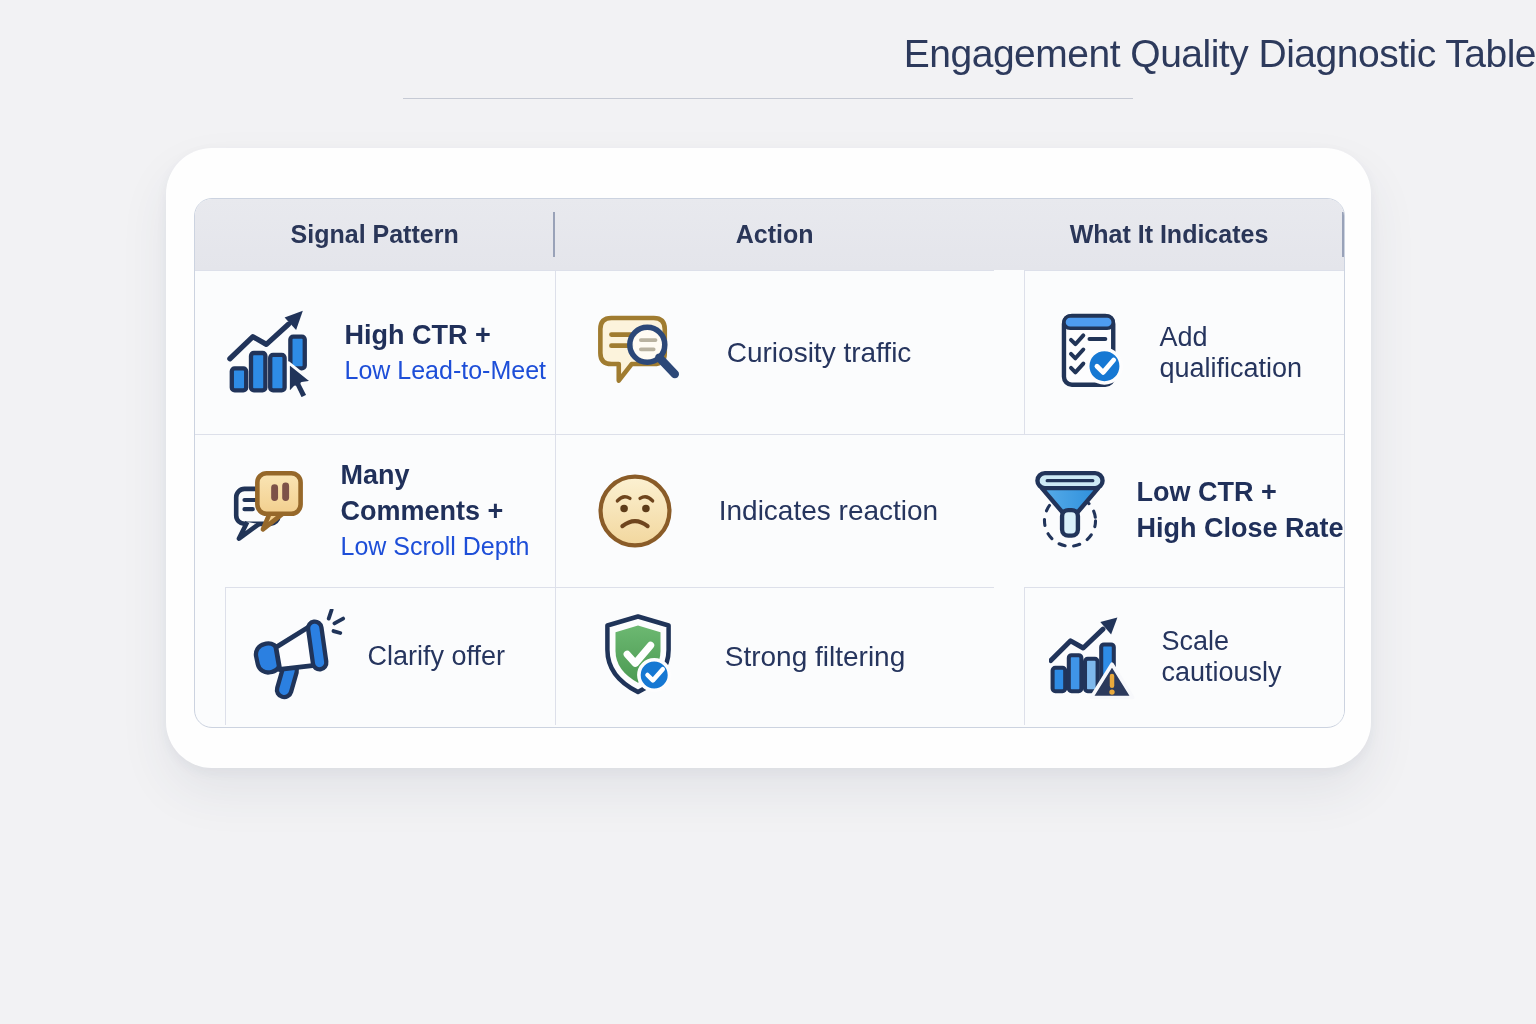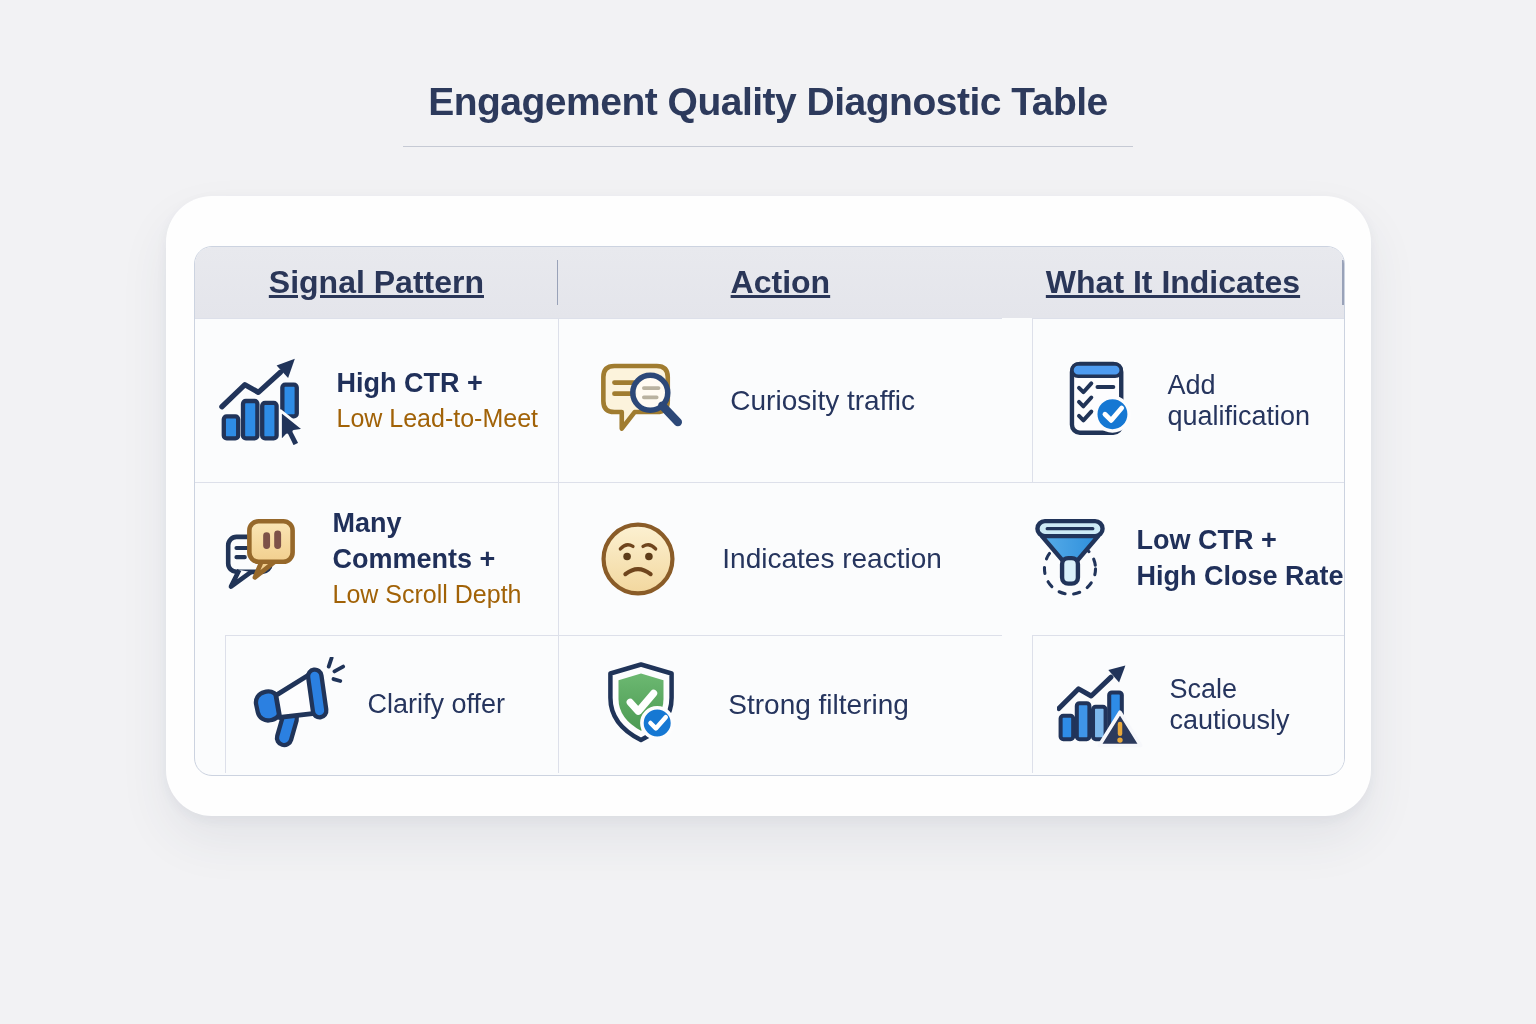--- a/index.html
+++ b/index.html
@@ -3,24 +3,24 @@
 <meta charset="utf-8">
 <style>
   * { margin: 0; padding: 0; box-sizing: border-box; }
   html, body {
     width: 1536px; height: 1024px;
     background: #f2f2f4;
     font-family: "Liberation Sans", sans-serif;
     overflow: hidden;
   }
   .page-title {
-    margin: 80px auto 0;
-    text-align: center;
+    margin: 32px auto 0;
+    text-align: right;
     font-size: 39px;
-    font-weight: 700;
+    font-weight: 400;
     letter-spacing: -0.5px;
     color: #2d3a5c;
   }
   .title-divider {
     width: 730px;
     height: 1px;
     background: #c6cad4;
     margin: 22px auto 0;
   }
   .card {
@@ -41,57 +41,56 @@
     display: grid;
     grid-template-columns: 367fr 448fr 340fr;
     grid-template-rows: 71px 164px 153px 138px;
     background: #fbfcfd;
   }
   .th {
     background: linear-gradient(180deg, #e8e9ee 0%, #e4e5eb 100%);
     display: flex;
     align-items: center;
     justify-content: center;
-    font-size: 32px;
+    font-size: 25px;
     font-weight: 700;
     color: #2a3658;
     position: relative;
-    text-decoration: underline;
   }
   .th:not(.last)::after {
     content: "";
     position: absolute;
     right: 0; top: 13px; bottom: 13px;
     width: 1.5px;
     background: #99a2b8;
   }
   .cell {
     background: #fbfcfd;
     border-top: 1.5px solid #dde0ea;
     display: flex;
     align-items: center;
     gap: 22px;
   }
-  .cell.c1 { padding-left: 24px; }
+  .cell.c1 { padding-left: 32px; }
   .cell.c2 { padding-left: 37px; border-left: 1.5px solid #dde0ea; gap: 42px; }
   .cell.c3 { padding-left: 24px; border-left: 1.5px solid #dde0ea; margin-left: 30px; }
   .icon { flex: 0 0 auto; }
   .txt { line-height: 1.33; }
   .t-bold {
     display: block;
     font-size: 27px;
     font-weight: 700;
     color: #20305a;
     max-width: 200px;
   }
   .t-reg {
     display: block;
     font-size: 25px;
     font-weight: 400;
-    color: #a16207;
+    color: #1d4ed8;
     white-space: nowrap;
   }
   .t-label {
     display: block;
     font-size: 28px;
     font-weight: 400;
     color: #26355e;
   }
   .c3 .t-label { font-size: 27px; max-width: 190px; }
 </style>

